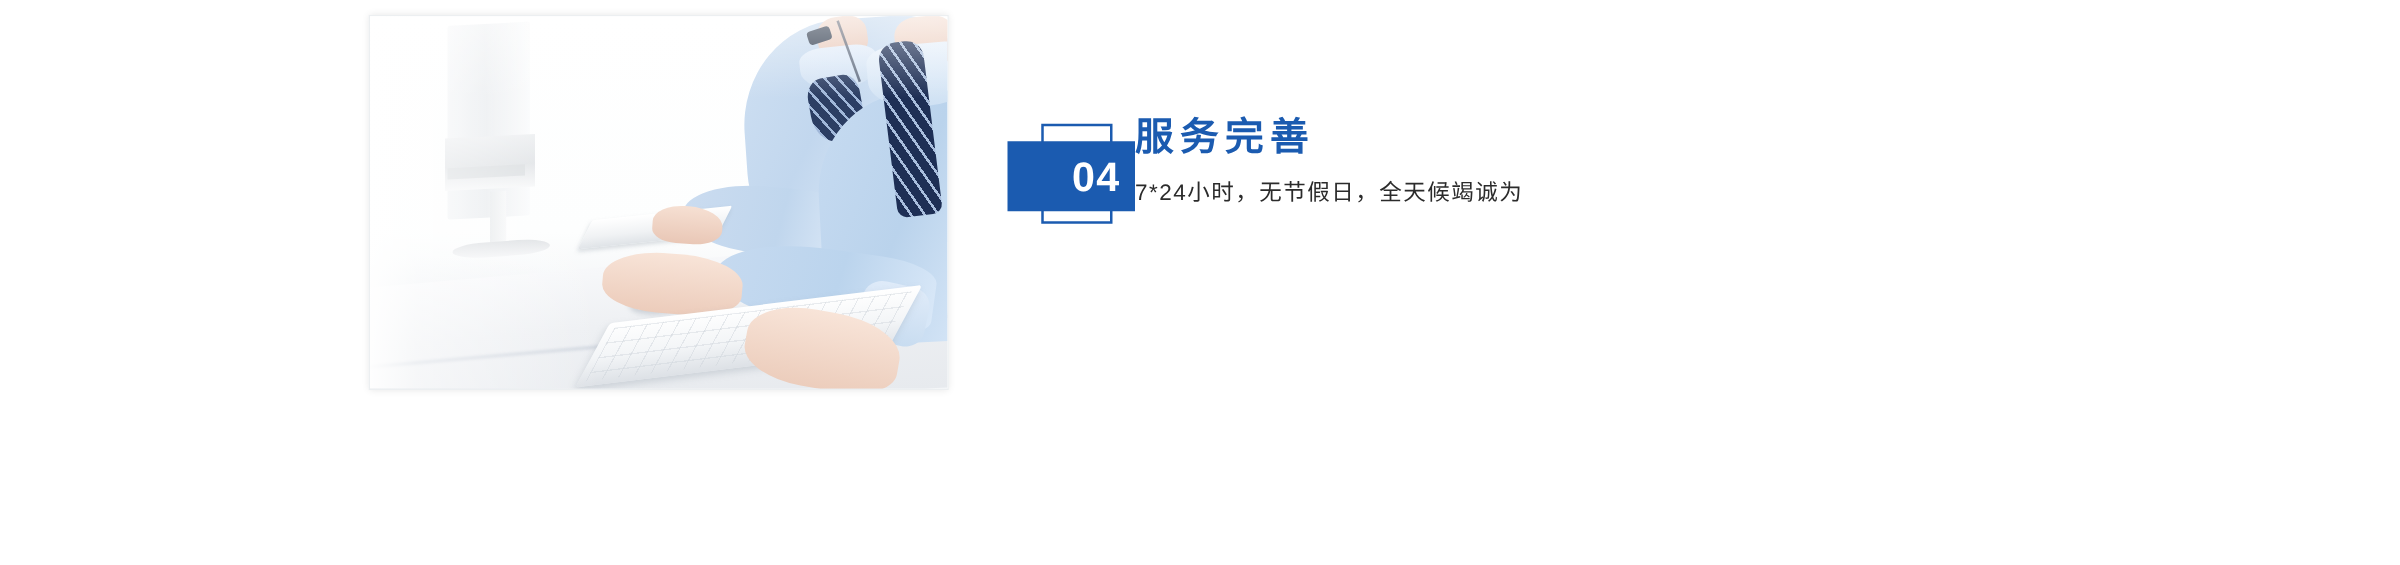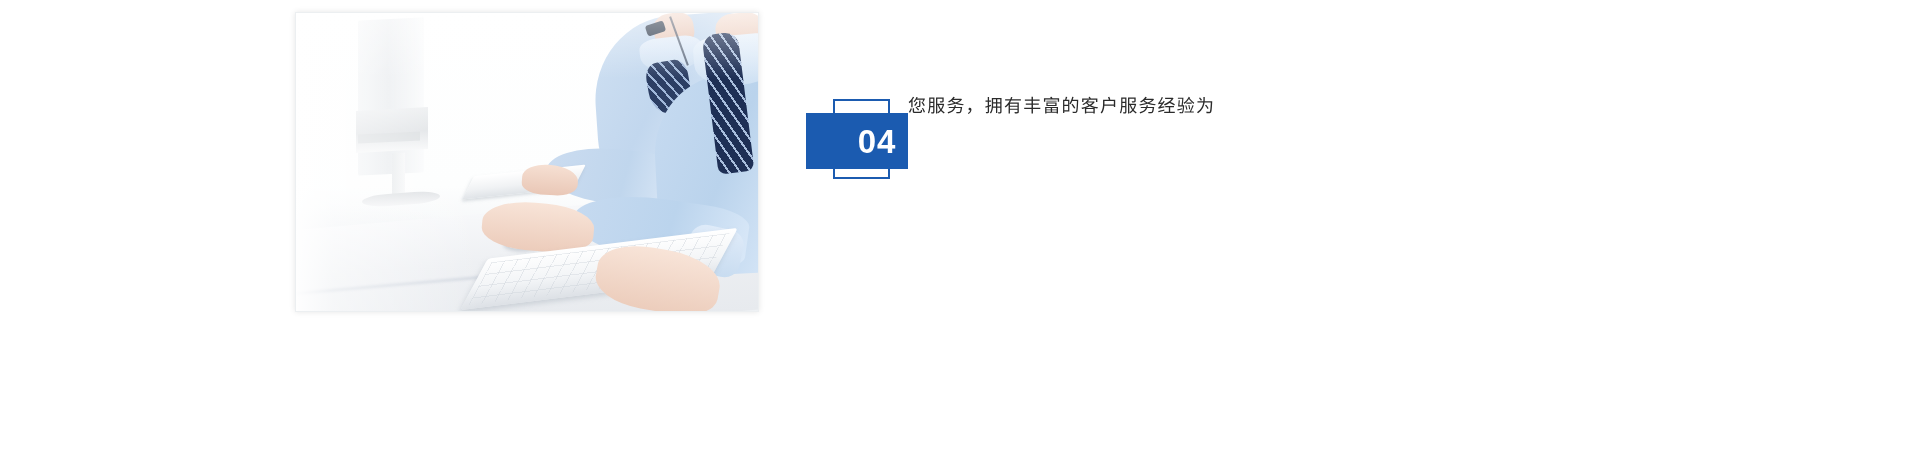--- a/index.html
+++ b/index.html
@@ -479,19 +479,20 @@
   <div class="text-block">
 
     <div class="badge">
       <div class="badge-outline"></div>
       <div class="badge-square">
         <span class="badge-num">04</span>
       </div>
     </div>
 
     <div class="text-col">
+      <h2 class="heading">服务完善</h2>
       <p class="body-text">
-        <span class="ln">您服务，拥有丰富的客户服务经验为</span>
+        <span class="ln">7*24小时，无节假日，全天候竭诚为</span>
       </p>
     </div>
 
   </div>
 </div>
 
 </body></html>

